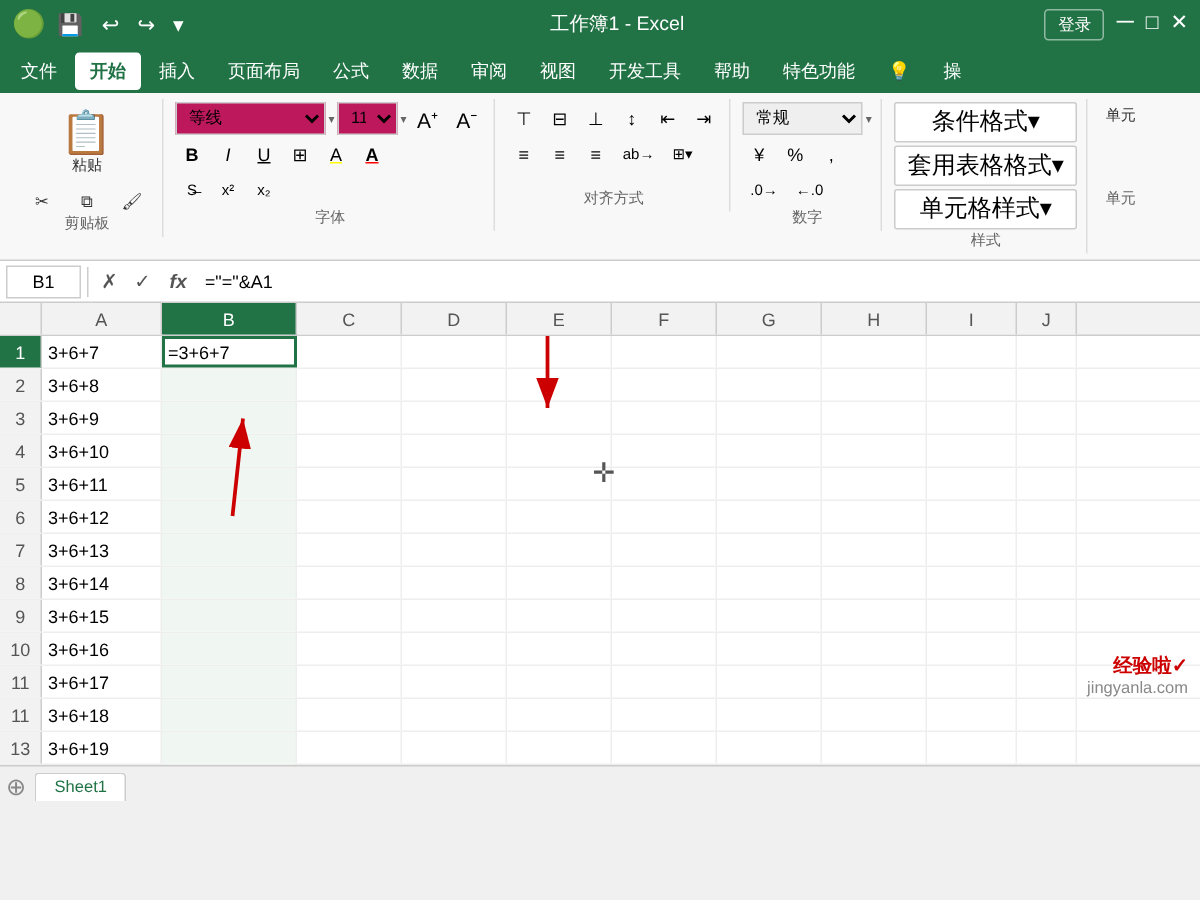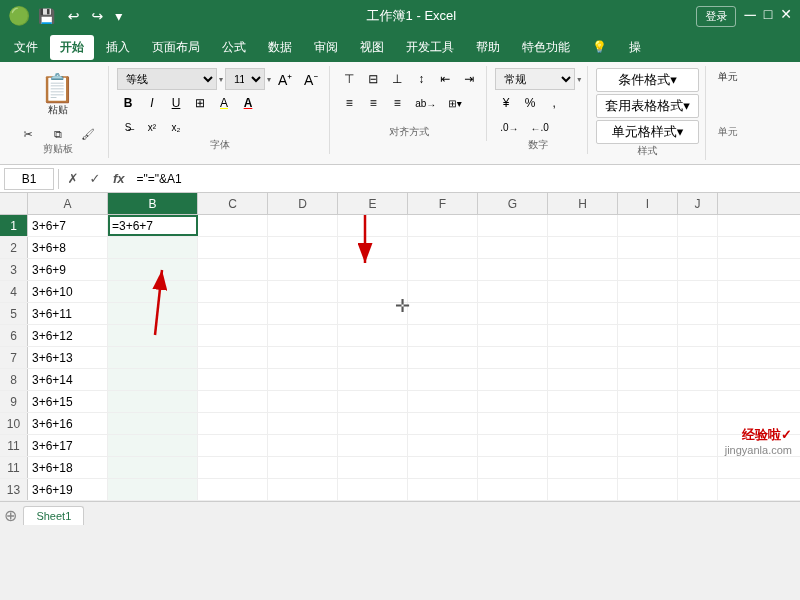--- a/index.html
+++ b/index.html
@@ -117,21 +117,21 @@
     .ribbon-btn.large {
       min-height: 55px;
       padding: 4px 8px;
     }
 
     
     .font-controls { display: flex; flex-direction: column; gap: 2px; padding-bottom: 14px; }
     .font-row1, .font-row2, .font-row3 { display: flex; align-items: center; gap: 2px; }
     .font-select {
       border: 1px solid #ccc;
-      background: #e5e5e5;
+      background: #be185d;
       padding: 1px 4px;
       font-size: 11px;
       height: 22px;
       cursor: pointer;
     }
     .font-name-select { width: 100px; }
     .font-size-select { width: 40px; }
     .font-btn {
       border: 1px solid transparent;
       background: transparent;
@@ -165,21 +165,21 @@
     .number-controls { display: flex; flex-direction: column; gap: 2px; padding-bottom: 14px; }
     .number-select { width: 80px; border: 1px solid #ccc; padding: 1px 4px; font-size: 11px; height: 22px; }
     .number-row { display: flex; align-items: center; gap: 2px; }
 
     
     .styles-controls { display: flex; flex-direction: column; gap: 2px; padding-bottom: 14px; }
     .style-btn {
       border: 1px solid #ccc;
       background: white;
       padding: 2px 8px;
-      font-size: 13px;
+      font-size: 16px;
       cursor: pointer;
       border-radius: 2px;
       white-space: nowrap;
     }
 
     
     .formula-bar {
       display: flex;
       align-items: center;
       height: 28px;

